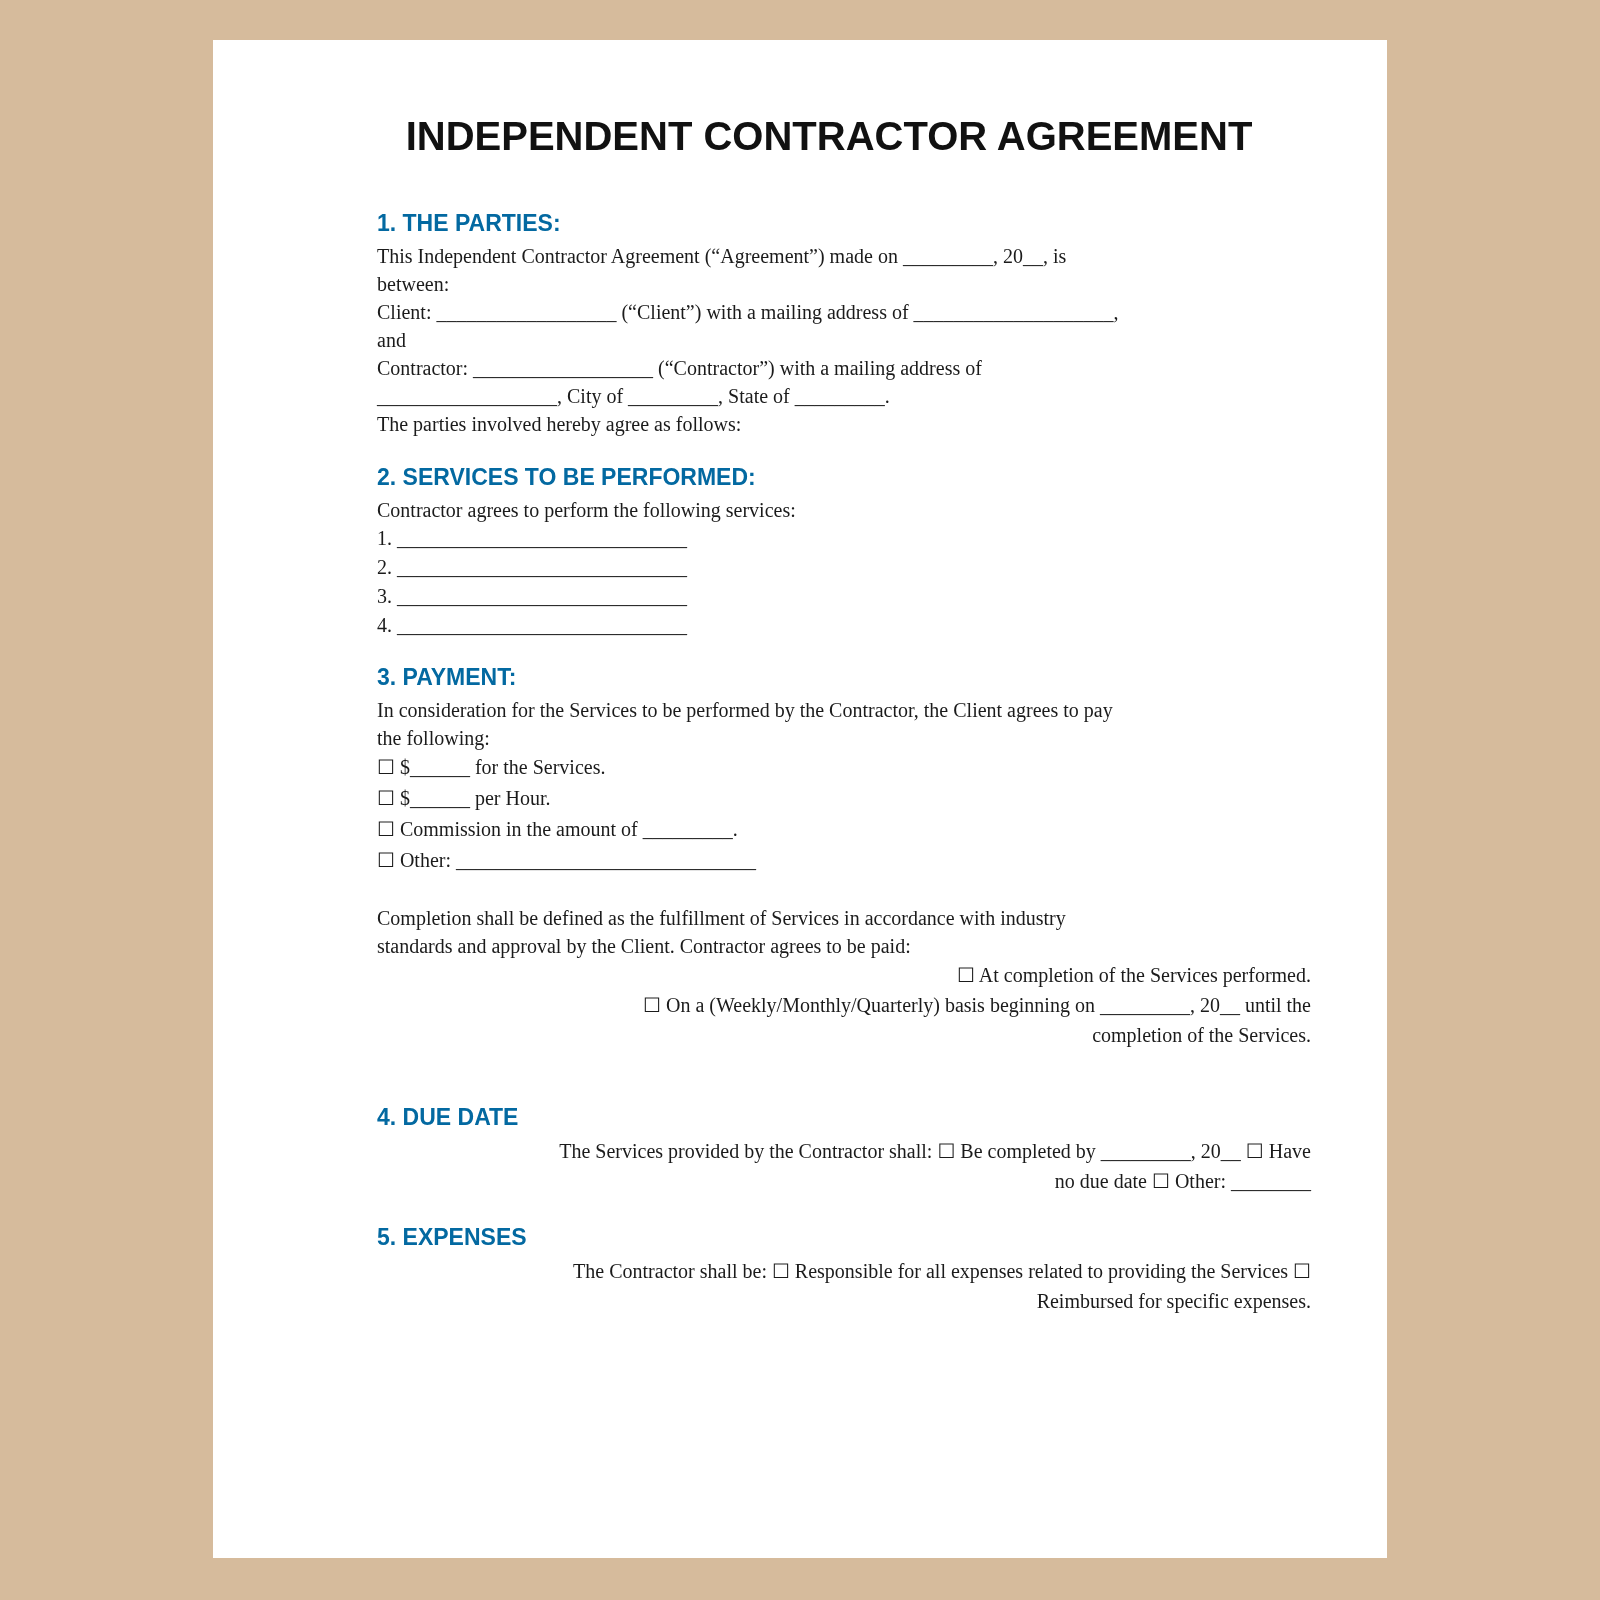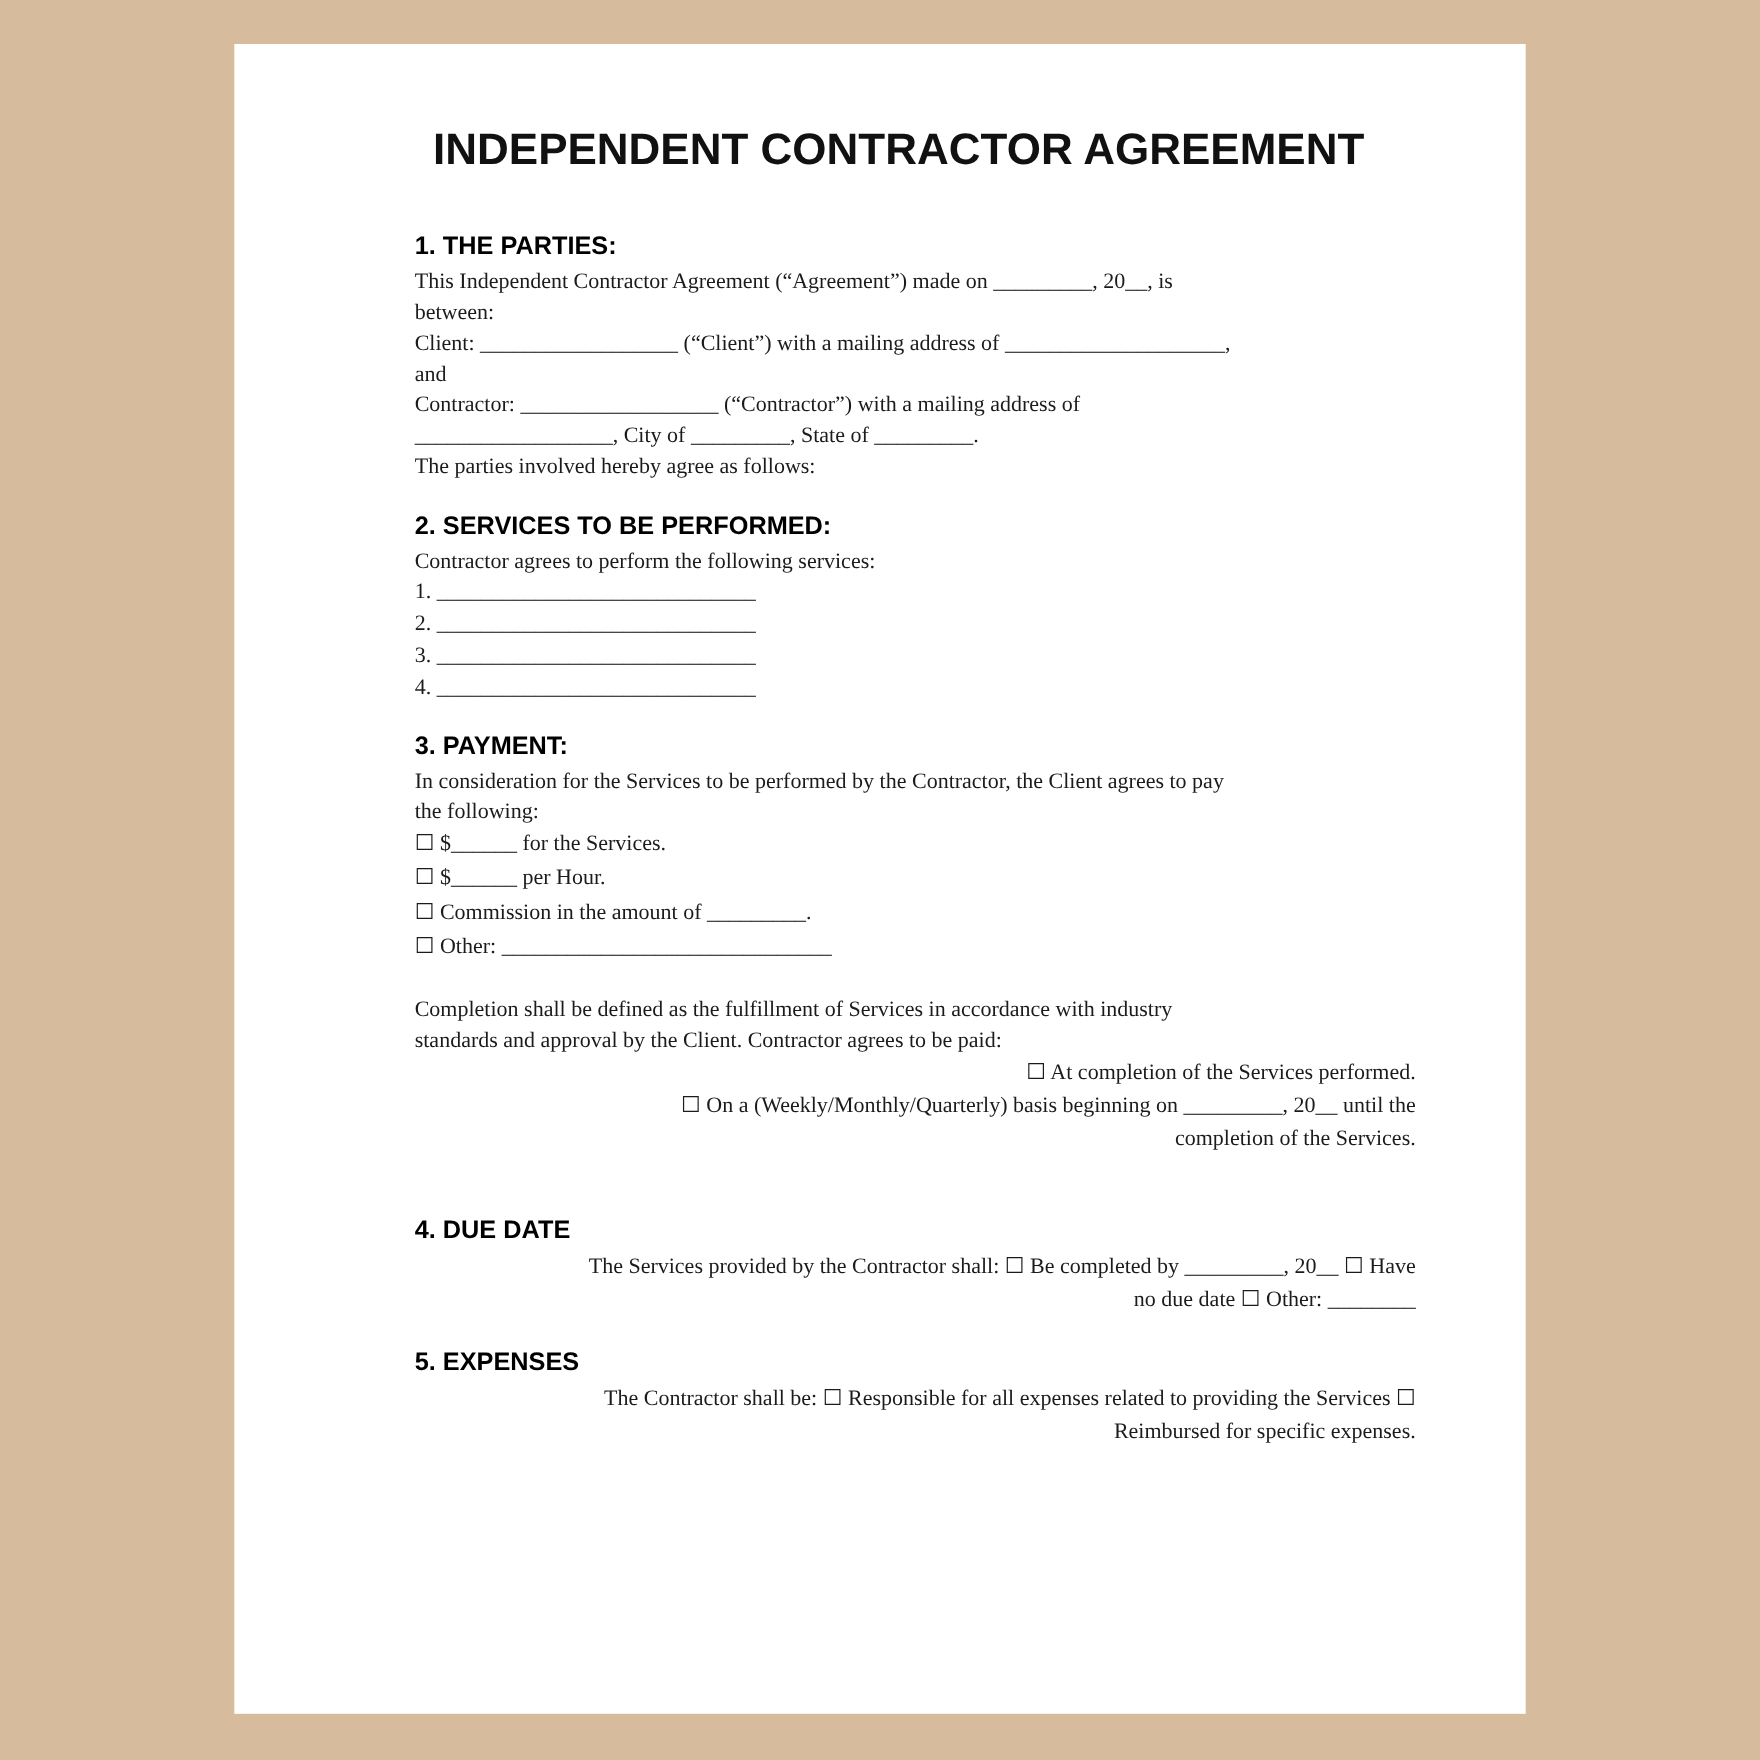--- a/index.html
+++ b/index.html
@@ -19,39 +19,39 @@
     background: var(--backdrop, #d6bb9c);
   }
   .page {
     position: absolute;
     left: 213px;
     top: 40px;
     width: 1174px;
     height: 1518px;
     background: var(--page, #ffffff);
     box-sizing: border-box;
-    padding: 72px 100px 0 164px;
+    padding: 72px 76px 0 164px;
     color: var(--ink, #1b1b1b);
   }
   .doc-title {
     font-family: "Liberation Sans", sans-serif;
     font-weight: 700;
     font-size: 40px;
     line-height: 48px;
     text-align: center;
     color: #111111;
     white-space: nowrap;
     margin-left: -30px; 
   }
   .sec-heading {
     font-family: "Liberation Sans", sans-serif;
     font-weight: 700;
     font-size: 23px;
     line-height: 30px;
-    color: #000000;
+    color: #0369a1;
     margin-bottom: 4px;
     white-space: nowrap;
   }
   .mt-h1 { margin-top: 48px; }
   .mt-h2 { margin-top: 24px; }
   .mt-h3 { margin-top: 22px; }
   .mt-h4 { margin-top: 52px; }
   .mt-h5 { margin-top: 26px; }
   .line {
     font-size: 20px;

